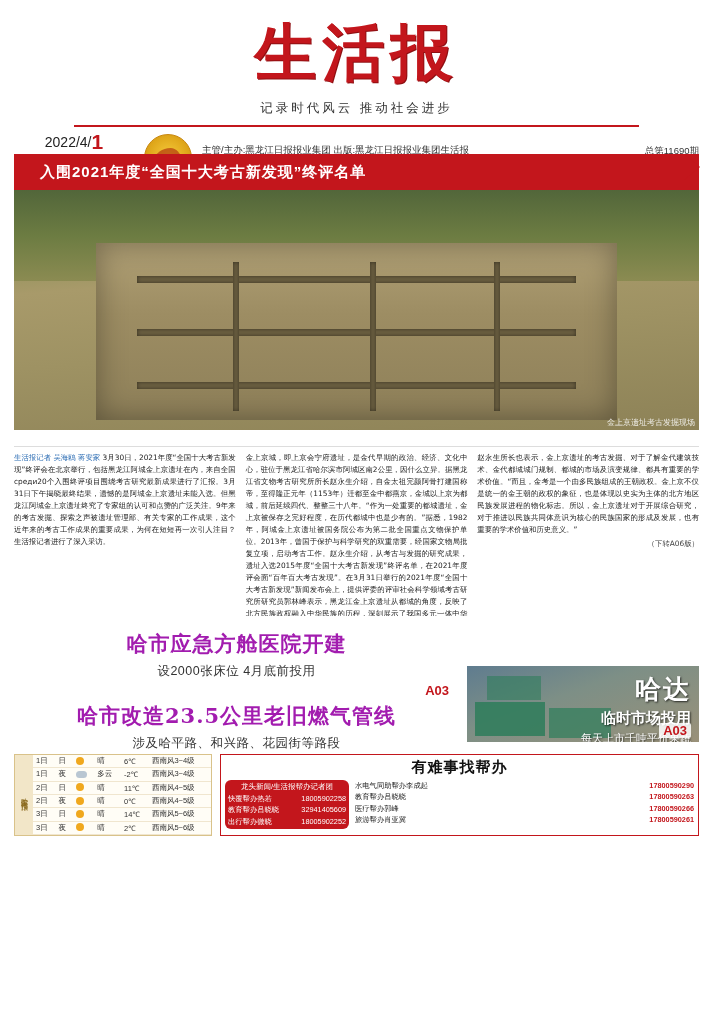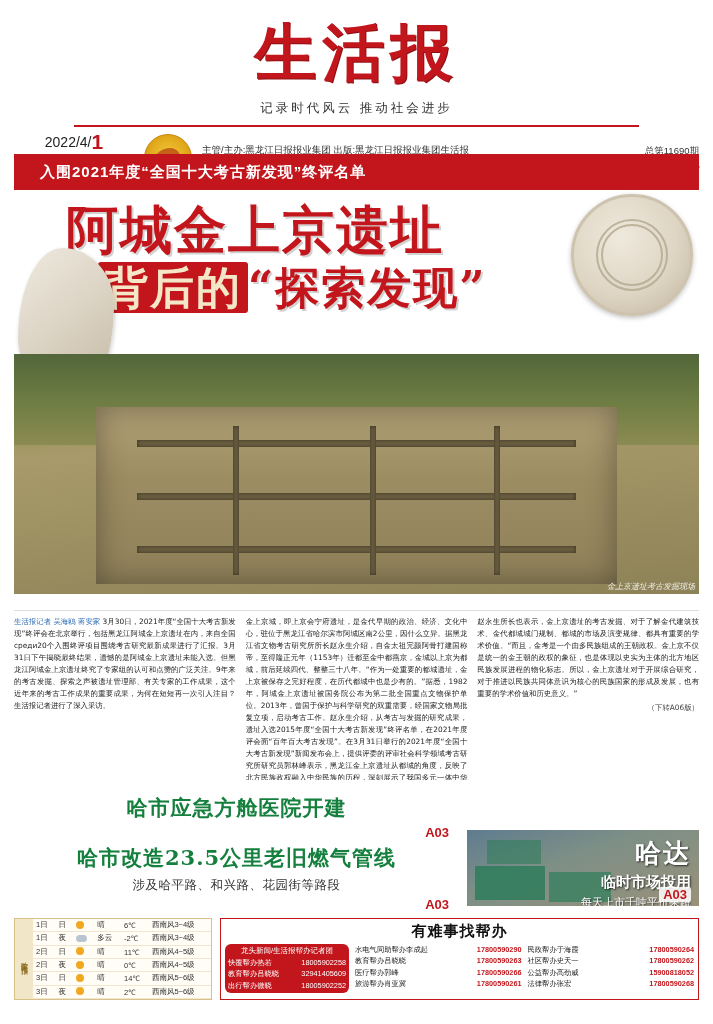--- a/index.html
+++ b/index.html
@@ -86,23 +86,22 @@
   }
   .statue{
     position:absolute;left:4px;top:58px;width:96px;height:150px;
     background:linear-gradient(140deg,#efeae0 0%,#ddd5c6 45%,#c3b8a4 100%);
     border-radius:46% 54% 40% 60%/60% 38% 62% 40%;
     box-shadow:1px 2px 4px rgba(0,0,0,.2);
   }
 
   
   .photo{
-    position:relative;height:240px;margin-top:12px;overflow:hidden;
+    position:relative;height:240px;margin-top:0;overflow:hidden;
     background:linear-gradient(175deg,#6f7d4a 0%,#8a8f55 18%,#a89a6a 35%,#9e9263 60%,#8d8257 100%);
-    font-style:italic;
   }
   .photo .field{
     position:absolute;left:0;right:0;top:0;height:38%;
     background:linear-gradient(180deg,#52663a 0%,#6c7c42 50%,#8b8b52 100%);
   }
   .photo .dig{
     position:absolute;left:12%;right:12%;top:22%;bottom:4%;
     background:linear-gradient(180deg,#b0a075 0%,#9d8d63 40%,#8e8059 100%);
     box-shadow:inset 0 0 30px rgba(0,0,0,.35);
   }
@@ -123,21 +122,21 @@
     font-family:"DejaVu Sans", sans-serif;
   }
   .col .byline{color:#2f6fb5;}
   .col .tail{color:#444;text-align:right;display:block;margin-top:2px;}
 
   
   .lower{display:flex;margin-top:6px;height:120px;gap:8px;}
   .lower-left{flex:1;padding-top:4px;}
   .promo{padding:4px 0 0 0;}
   .promo .t{
-    font-family:"DejaVu Serif", serif;font-weight:bold;font-size:21px;color:#15803d;
+    font-family:"DejaVu Serif", serif;font-weight:bold;font-size:21px;color:#a21caf;
     text-align:center;letter-spacing:1px;
   }
   .promo .s{font-size:12.5px;color:#333;text-align:center;margin-top:5px;letter-spacing:.5px;}
   .promo .pg{font-size:13px;font-weight:bold;color:#c3161c;text-align:right;margin-top:3px;padding-right:10px;}
   .lower-right{
     width:232px;position:relative;overflow:hidden;
     background:linear-gradient(160deg,#5f7c8f 0%,#7d8f86 40%,#9a9179 100%);
     margin-top:44px;
   }
   .lower-right .crate{position:absolute;background:#2e7d5b;opacity:.85;}
@@ -215,28 +214,20 @@
         <div>总第11690期</div>
         <div>今日8版</div>
       </div>
     </div>
   </div>
 
   <div class="kicker">
     <span>入围2021年度“全国十大考古新发现”终评名单</span>
   </div>
 
-  <div class="hero">
-    <div class="hero-h1">阿城金上京遗址</div>
-    <div class="hero-h2">
-      <span class="boxed">背后的</span><span>“探索发现”</span>
-    </div>
-    <div class="statue"></div>
-    <div class="seal"></div>
-  </div>
 
   <div class="photo">
     <div class="field"></div>
     <div class="dig"></div>
     <div class="trench" style="left:18%;top:36%;width:64%;height:7px;"></div>
     <div class="trench" style="left:18%;top:58%;width:64%;height:7px;"></div>
     <div class="trench" style="left:18%;top:80%;width:64%;height:7px;"></div>
     <div class="trench" style="left:32%;top:30%;width:6px;height:62%;"></div>
     <div class="trench" style="left:52%;top:30%;width:6px;height:62%;"></div>
     <div class="trench" style="left:70%;top:30%;width:6px;height:62%;"></div>
@@ -254,20 +245,21 @@
     <div class="col">
       <span>赵永生所长也表示，金上京遗址的考古发掘、对于了解金代建筑技术、金代都城城门规制、都城的市场及演变规律、都具有重要的学术价值。“而且，金考是一个由多民族组成的王朝政权。金上京不仅是统一的金王朝的政权的象征，也是体现以史实为主体的北方地区民族发展进程的物化标志。所以，金上京遗址对于开展综合研究，对于推进以民族共同体意识为核心的民族国家的形成及发展，也有重要的学术价值和历史意义。”</span>
       <span class="tail">（下转A06版）</span>
     </div>
   </div>
 
   <div class="lower">
     <div class="lower-left">
       <div class="promo">
         <div class="t">哈市应急方舱医院开建</div>
+        <div class="s">设2000张床位 4月底前投用</div>
         <div class="pg">A03</div>
       </div>
       <div class="promo">
         <div class="t">哈市改造23.5公里老旧燃气管线</div>
         <div class="s">涉及哈平路、和兴路、花园街等路段</div>
         <div class="pg">A03</div>
       </div>
     </div>
     <div class="lower-right">
       <div class="crate" style="left:8px;bottom:6px;width:70px;height:34px;"></div>
@@ -368,36 +360,18 @@
           </div>
           <div class="svc-row">
             <span>医疗帮办郭峰</span>
             <span class="num">17800590266</span>
           </div>
           <div class="svc-row">
             <span>旅游帮办肖亚冀</span>
             <span class="num">17800590261</span>
           </div>
         </div>
-        <div class="svc-col">
-          <div class="svc-row">
-            <span>民政帮办于海霞</span>
-            <span class="num">17800590264</span>
-          </div>
-          <div class="svc-row">
-            <span>社区帮办史天一</span>
-            <span class="num">17800590262</span>
-          </div>
-          <div class="svc-row">
-            <span>公益帮办高劲威</span>
-            <span class="num">15900818052</span>
-          </div>
-          <div class="svc-row">
-            <span>法律帮办张宏</span>
-            <span class="num">17800590268</span>
-          </div>
-        </div>
       </div>
     </div>
   </div>
 
 
 </div>
 
 </body></html>

